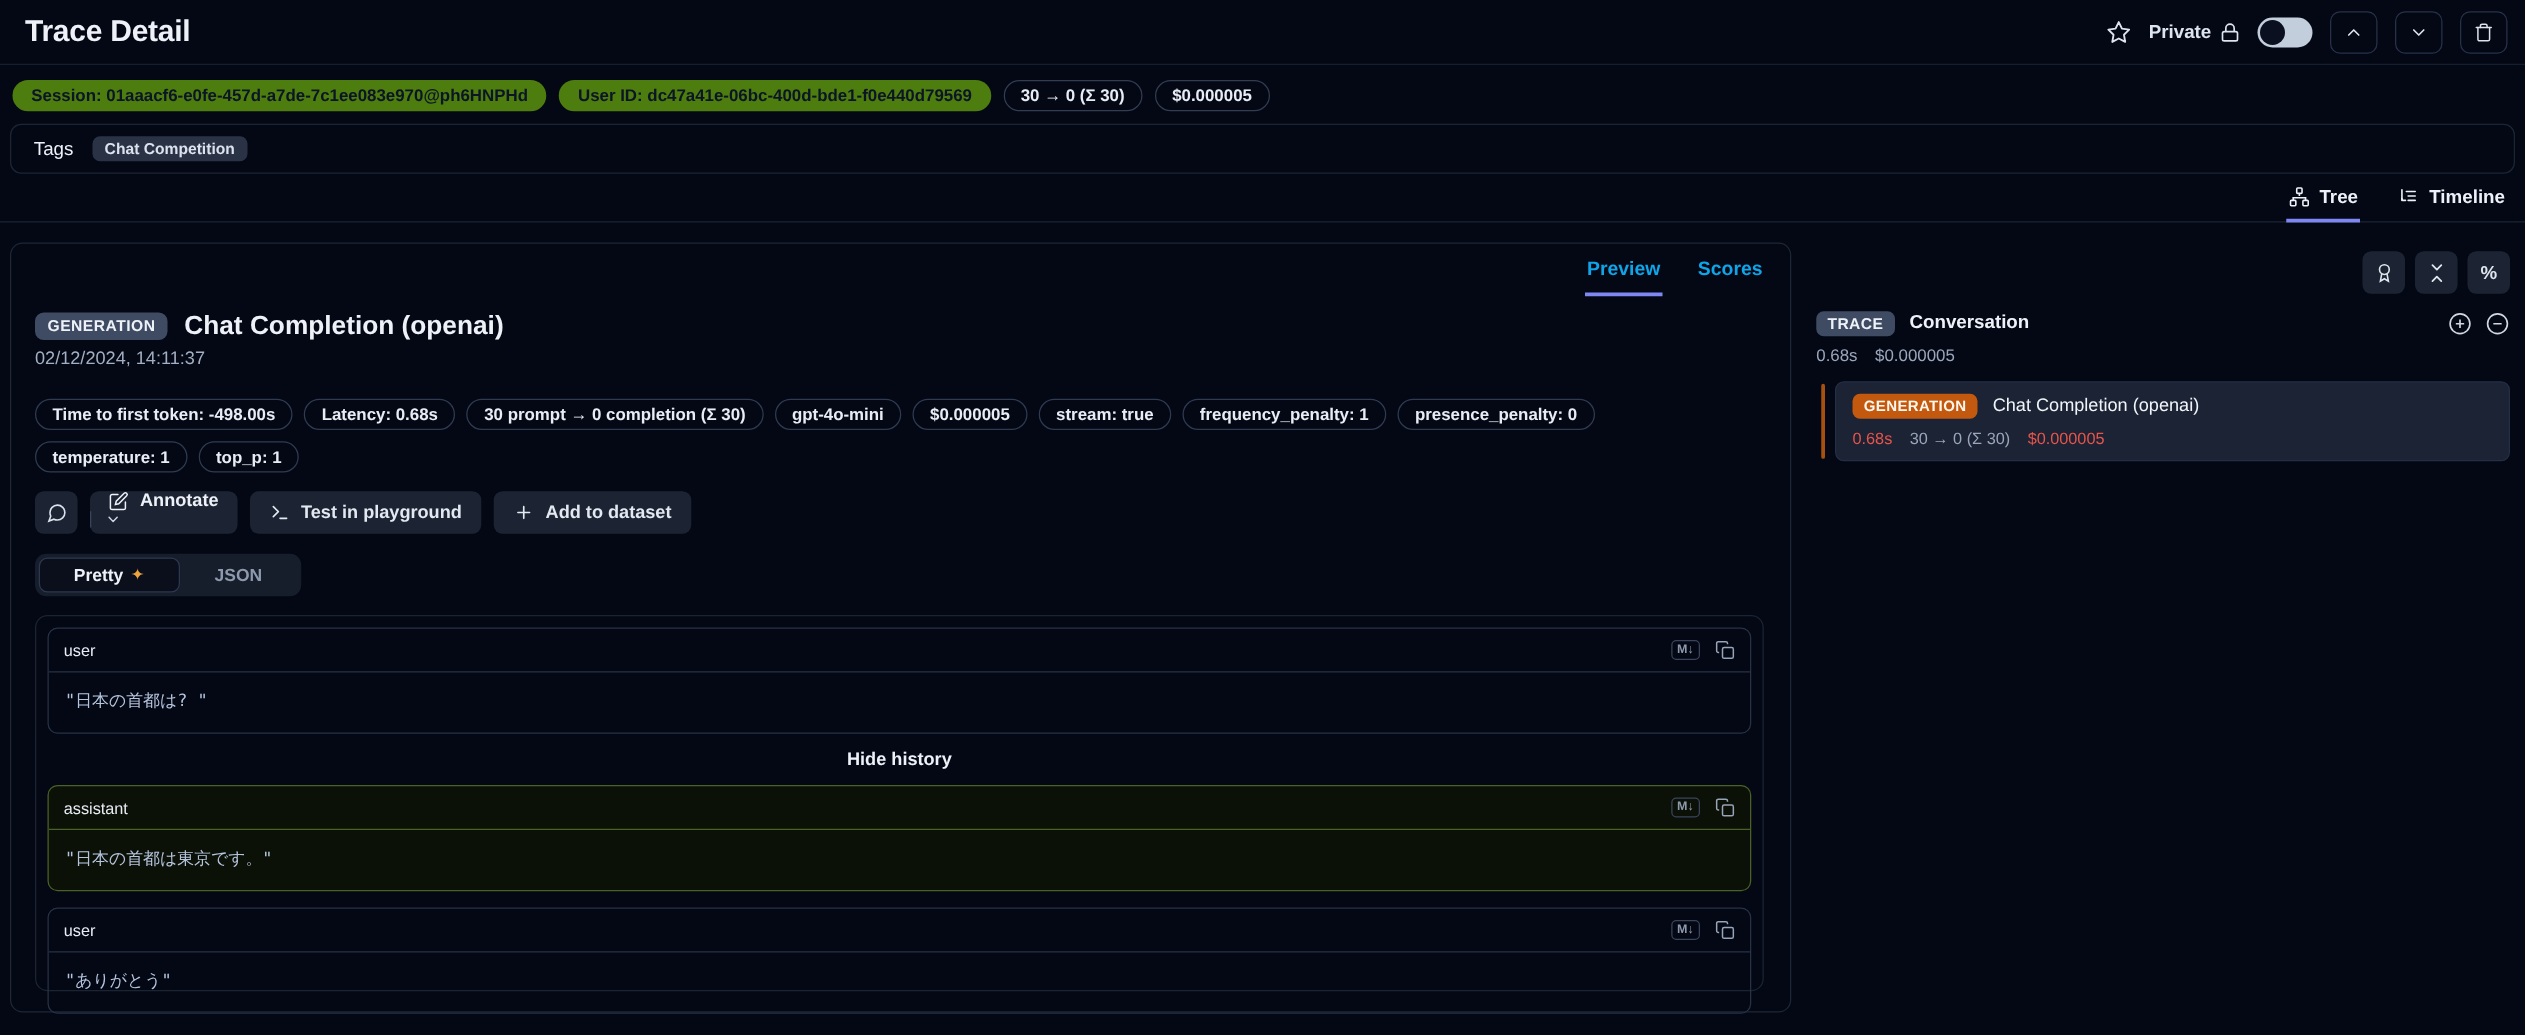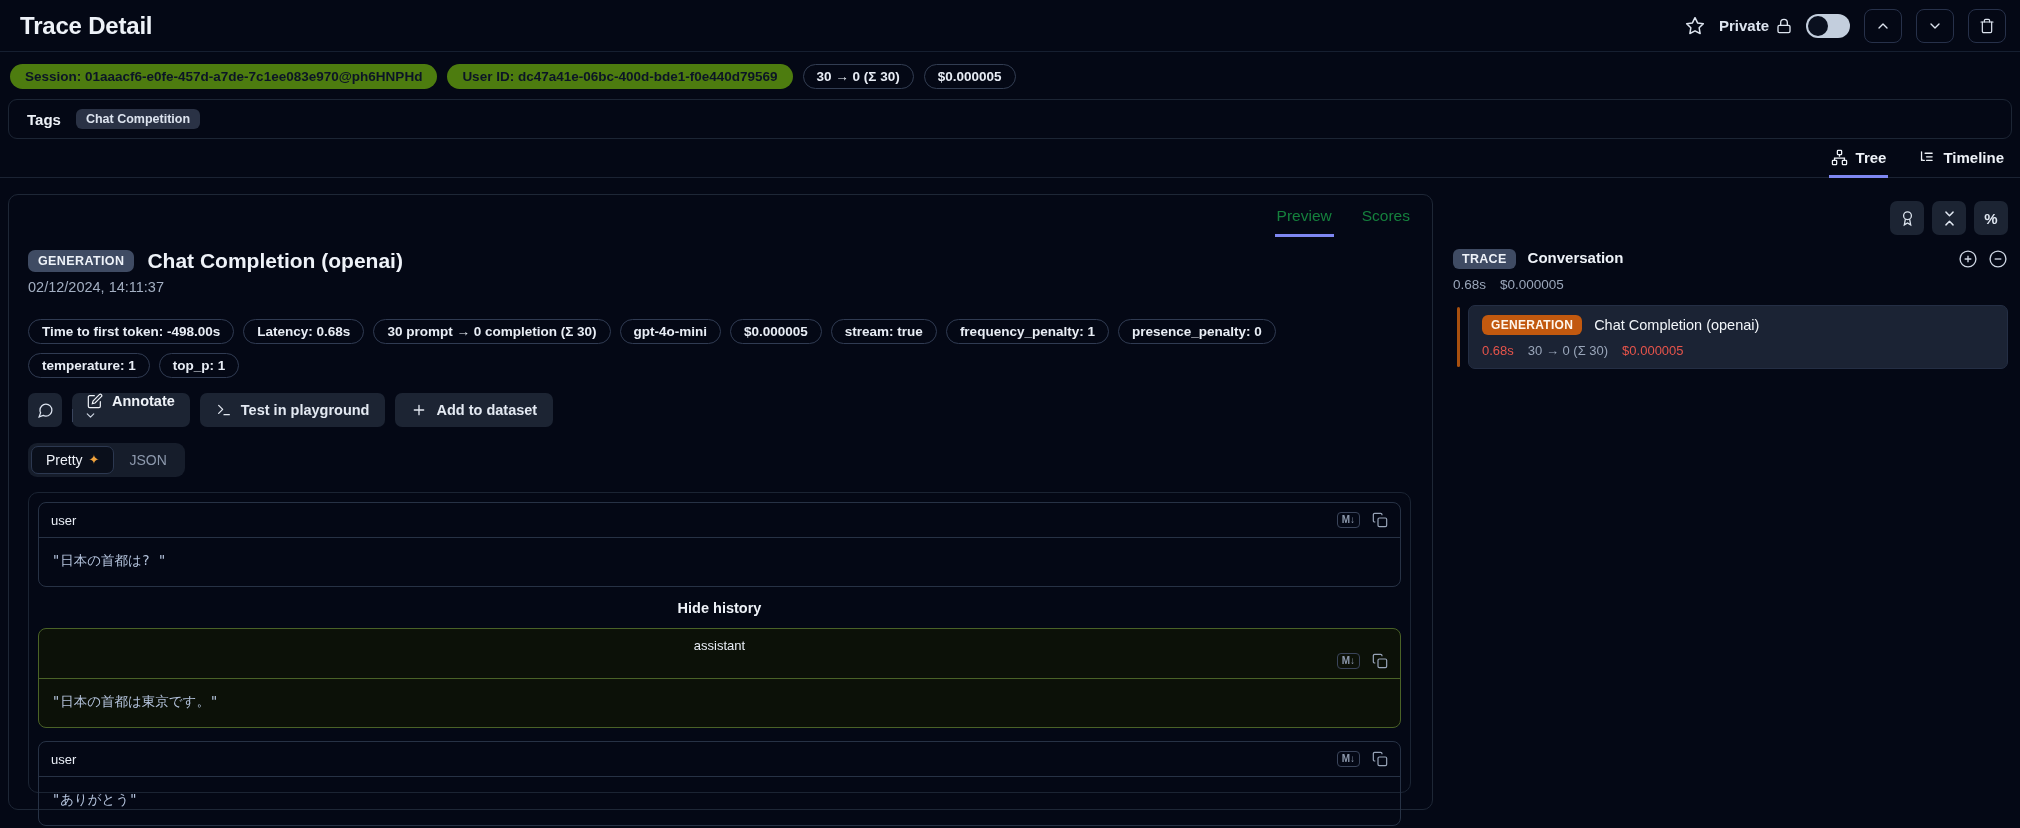--- a/index.html
+++ b/index.html
@@ -26,37 +26,37 @@
   
   .idrow { display:flex; gap:10px; align-items:center; padding:12px 10px 0 10px; }
   .chip-filled { background:#4d7c0f; color:#0c1526; border-radius:999px; padding:5px 15px;
                  font-size:13.5px; font-weight:600; white-space:nowrap; }
   .chip-outline { border:1px solid #323d52; color:#e8edf5; border-radius:999px; padding:4px 13px;
                   font-size:13.5px; font-weight:600; white-space:nowrap; }
 
   
   .tagsbox { margin:10px 8px 0 8px; border:1px solid #1c2534; border-radius:9px;
              padding:9px 18px; display:flex; align-items:center; gap:15px; }
-  .tags-label { font-size:15px; font-weight:700;text-align:right; }
+  .tags-label { font-size:15px; font-weight:400;text-align:right; }
   .tag-badge { background:#2a3245; color:#dce3ee; border-radius:6px; padding:3px 10px;
                font-size:12.5px; font-weight:600; }
 
   
   .viewtabs { display:flex; justify-content:flex-end; gap:28px; padding:0 14px;
               border-bottom:1px solid #1b2333; margin-top:2px; }
   .vtab { display:flex; align-items:center; gap:8px; font-size:15px; font-weight:700;
           padding:8px 2px 9px; color:#eef2f8; cursor:pointer; border-bottom:3px solid transparent; margin-bottom:-1px; }
   .vtab.active { border-bottom-color:#7e87f2; }
 
   
   .content { display:flex; gap:20px; padding:16px 12px 0 8px; align-items:flex-start; }
   .main-card { width:1425px; flex:none; height:616px; border:1px solid #1e2736; border-radius:10px;
                display:flex; flex-direction:column; }
   .card-tabs { display:flex; justify-content:flex-end; gap:26px; padding:8px 20px 0; }
-  .ctab { font-size:15.5px; font-weight:400; padding:4px 2px 9px; color:#15803d;
+  .ctab { font-size:15.5px; font-weight:700; padding:4px 2px 9px; color:#0ea5e9;
           border-bottom:3px solid transparent; cursor:pointer; }
   .ctab.active { border-bottom-color:#7e87f2; }
   .card-body { padding:12px 16px 8px 19px; display:flex; flex-direction:column; flex:1; min-height:0; }
 
   .gen-header { display:flex; align-items:center; gap:13px; }
   .type-badge { background:#3f4b63; color:#eef2f8; border-radius:7px; padding:4px 10px;
                 font-size:12.5px; font-weight:700; letter-spacing:.4px; }
   .gen-title { font-size:21px; font-weight:700; }
   .timestamp { margin-top:6px; font-size:14.5px; color:#a3afc2; }
 
@@ -69,32 +69,32 @@
                  display:flex; align-items:center; justify-content:center; color:#dbe2ee; cursor:pointer; }
   .btn { background:#1c2433; border-radius:7px; height:34px; padding:0 16px;
          display:flex; align-items:center; gap:9px; font-size:14.5px; font-weight:600; color:#e3e9f2; cursor:pointer; }
   .split { display:flex; background:#1c2433; border-radius:7px; height:34px;flex-direction:column; }
   .split-main { display:flex; align-items:center; gap:9px; padding:0 15px; font-size:14.5px; font-weight:600; cursor:pointer; }
   .split-chev { width:36px; display:flex; align-items:center; justify-content:center;
                 border-left:1px solid #39445c; cursor:pointer; color:#cdd5e2; }
 
   .io-toggle { margin-top:16px; display:inline-flex; align-self:flex-start; background:#161d2b;
                border-radius:9px; padding:3px; align-items:center; }
-  .seg { padding:5px 14px; font-size:14px; font-weight:400; color:#8d99ad; cursor:pointer;
+  .seg { padding:5px 27px; font-size:14px; font-weight:700; color:#8d99ad; cursor:pointer;
          display:flex; align-items:flex-start; gap:6px; border-radius:7px; border:1px solid transparent; }
   .seg.active { background:#0a0f1b; border-color:#2c3850; color:#eef2f8; }
   .sparkle { color:#f0a23c; font-size:13px; }
 
   .messages { margin:15px 5px 8px 0; border:1px solid #1b2433; border-radius:10px;
               padding:9px; flex:1; min-height:0; }
   .msg { border:1px solid #273245; border-radius:8px; overflow:hidden; background:transparent; }
   .msg.assistant { border-color:#4a6227; background:#0c1108; }
   .msg-header { display:flex; align-items:center; padding:9px 12px; border-bottom:1px solid #273245;
                 font-size:13px; font-weight:500; color:#e8edf5; }
-  .msg.assistant .msg-header { border-bottom-color:#4a6227;flex-direction:column; }
+  .msg.assistant .msg-header { border-bottom-color:#4a6227; }
   .msg-icons { margin-left:auto; display:flex; align-items:center; gap:12px; color:#98a4b8; }
   .md-icon { border:1px solid #3a445a; border-radius:4px; font-size:10px; font-weight:700;
              padding:1px 4px; color:#8d99ad; cursor:pointer; line-height:1.2; }
   .copy-btn { cursor:pointer; }
   .msg-content { padding:14px 13px 16px; font-family:"DejaVu Sans Mono",monospace;
                  font-size:13.5px; color:#b6c5de; }
   .hide-history { text-align:center; margin:13px 0 12px; font-size:14.5px; font-weight:600; cursor:pointer; }
   .msg + .msg { margin-top:13px; }
 
   

